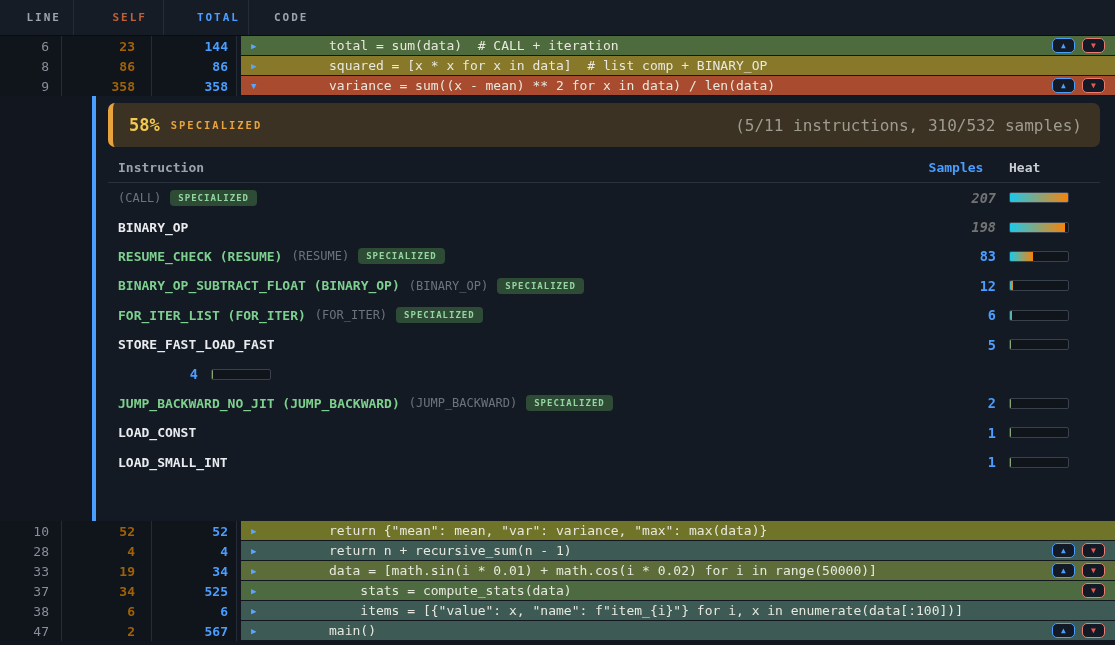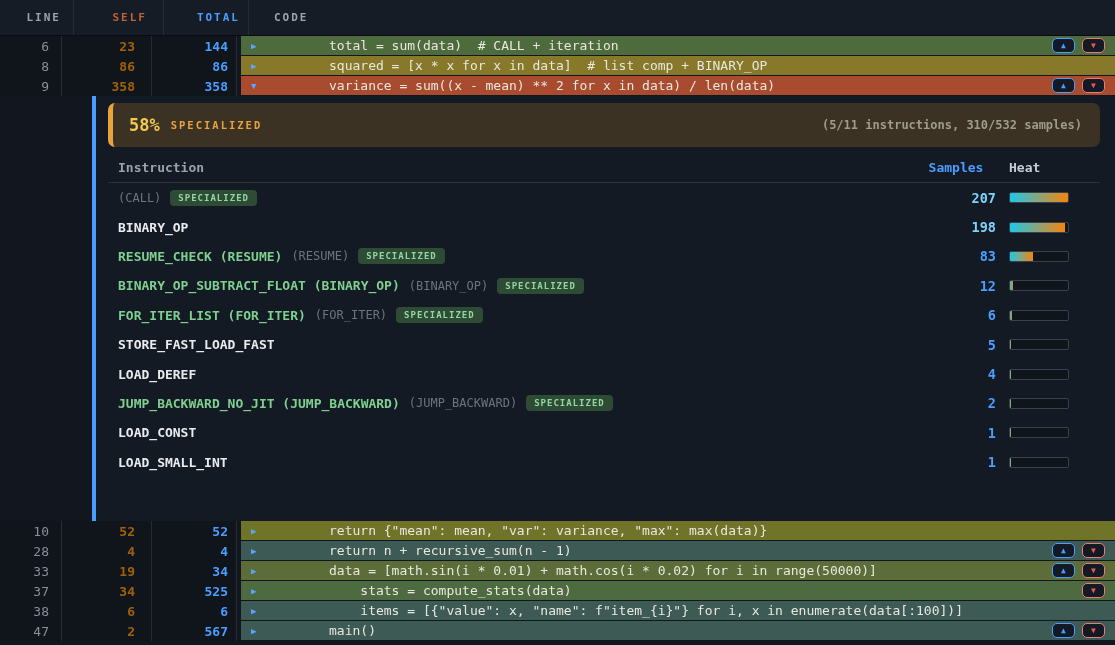--- a/index.html
+++ b/index.html
@@ -37,39 +37,39 @@
   
   .panel { display:flex; height:425px; }
   .panel-spacer { width:92px; background:#12161e; }
   .panel-accent { width:4px; background:#4a9eff; }
   .panel-body { flex:1; background:#141a24; padding-top:7px; min-width:0; }
 
   .banner { margin:0 15px 0 12px; height:44px; background:#3b3224; border-left:5px solid #e8a33d;
             border-radius:7px; display:flex; align-items:center; padding:0 18px 0 16px; }
   .pct { color:#f3c94e; font-size:17px; font-weight:bold; }
   .pct-label { color:#e8a33d; font-size:10.5px; font-weight:bold; letter-spacing:2px; margin-left:11px; }
-  .banner-detail { margin-left:auto; color:#9e9c90; font-size:12px;font-weight:bold; }
+  .banner-detail { margin-left:auto; color:#9e9c90; font-size:16px; }
 
   .cols { display:flex; align-items:center; margin-top:13px; padding:0 46px 0 22px;
           font-size:13px; font-weight:bold; }
   .col-instruction { flex:1; color:#9aa2ac; }
   .col-samples { width:80px; text-align:center; color:#4a9eff; }
   .col-heat { width:60px; margin-left:13px; color:#c9ced4; }
   .divider { border-top:1px solid #2a323e; margin:7px 15px 0 12px; }
 
   .irow { display:flex; align-items:center; height:29.4px; padding:0 46px 0 22px; }
   .iname { flex:1; display:flex; align-items:center; gap:9px; white-space:nowrap;
            font-size:13px; font-weight:bold; min-width:0; }
   .n-green { color:#7ed08f; }
   .n-plain { color:#e9ebee; }
   .ibase { color:#6b747e; font-size:12px; font-weight:normal; }
   .badge { background:#2e4b36; color:#93d6a0; font-size:9px; font-weight:bold; letter-spacing:1px;
            padding:3px 8px; border-radius:4px; flex:none; }
   .ivalue { width:80px; text-align:right; font-size:13.5px; font-weight:bold; flex:none; }
-  .ivalue.hot  { color:#7dd3fc; }
+  .ivalue.hot  { color:#737373;font-style:italic; }
   .ivalue.cool { color:#4a9eff; }
   .ibar { width:60px; height:11px; margin-left:13px; border:1px solid #39414d; border-radius:2px;
           background:#10151c; overflow:hidden; flex:none; }
   .ifill { height:100%; background:linear-gradient(90deg,#1dc8ea,#f6830a); }
 </style>
 </head>
 <body>
 
 <div class="app">
 
@@ -198,24 +198,20 @@
     <span class="iname">
       <span class="n-plain">STORE_FAST_LOAD_FAST</span>
 
     </span>
     <span class="ivalue cool">5</span>
     <span class="ibar">
       <span class="ifill" style="display: block; width: 2.41546%;"></span>
     </span>
   </div>
           <div class="irow">
-    <span class="iname">
-      <span class="n-plain">LOAD_DEREF</span>
-
-    </span>
     <span class="ivalue cool">4</span>
     <span class="ibar">
       <span class="ifill" style="display: block; width: 1.93237%;"></span>
     </span>
   </div>
           <div class="irow">
     <span class="iname">
       <span class="n-green">JUMP_BACKWARD_NO_JIT (JUMP_BACKWARD)</span>
       <span class="ibase">(JUMP_BACKWARD)</span>
       <span class="badge">SPECIALIZED</span>

